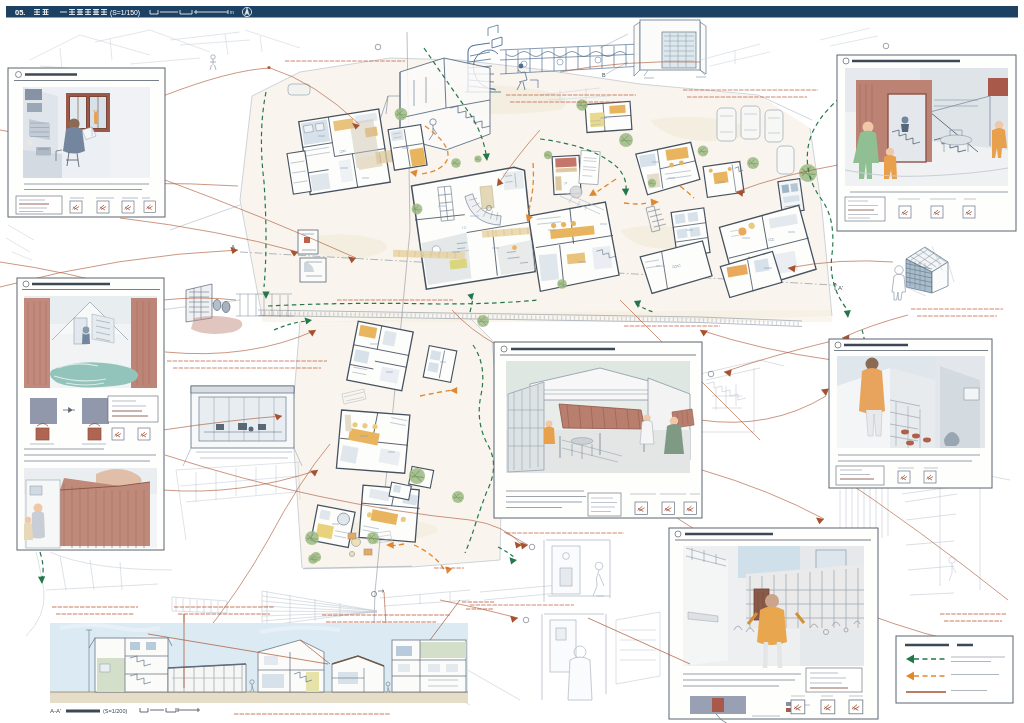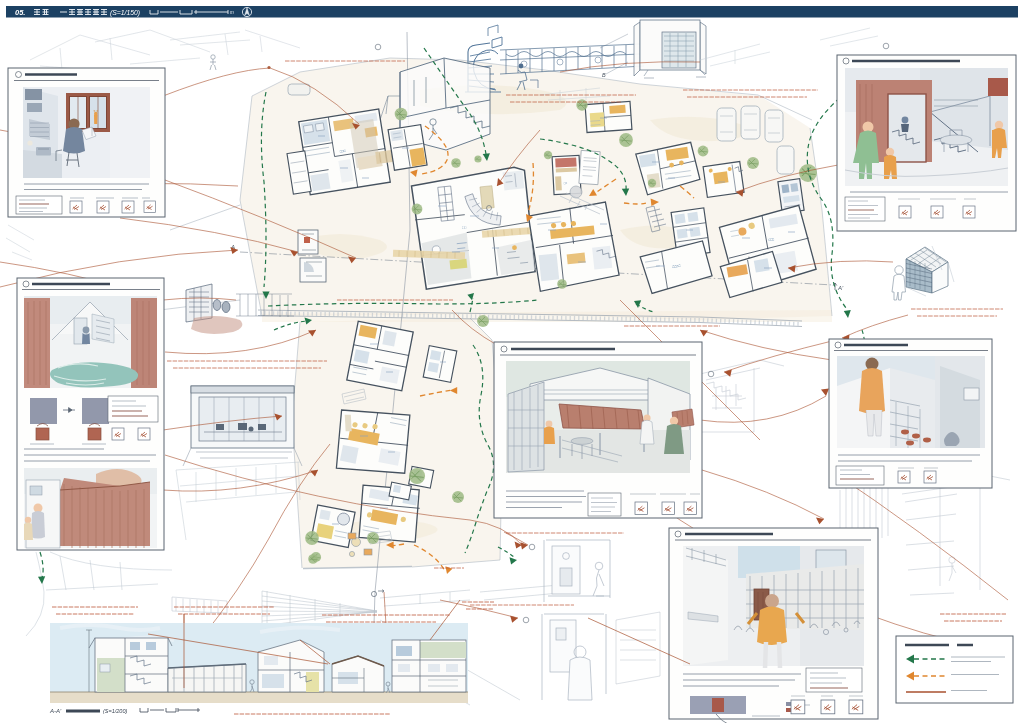--- a/index.html
+++ b/index.html
@@ -1,16 +1,16 @@
 <!DOCTYPE html>
 <html><head>
 <meta charset="utf-8">
 <style>
 html,body{margin:0;padding:0;background:#ffffff;}
-.page{position:relative;width:1024px;height:723px;background:#ffffff;overflow:hidden;font-family:"Liberation Sans",sans-serif;font-style:italic;}
+.page{position:relative;width:1024px;height:723px;background:#ffffff;overflow:hidden;font-family:"Liberation Sans",sans-serif;}
 </style>
 </head>
 <body>
 <div class="page">
 <svg width="1024" height="723" viewBox="0 0 1024 723" xmlns="http://www.w3.org/2000/svg">
 <defs>
 <g id="icondot">
           <rect x="0" y="0" width="12" height="12" fill="#ffffff" stroke="#6b7686" stroke-width="0.7"></rect>
           <path d="M2.5 8 L7 4 M4 8.5 L9 5.5 M3 6 L8 9" stroke="#a8553a" stroke-width="0.8" fill="none"></path>
         </g>

